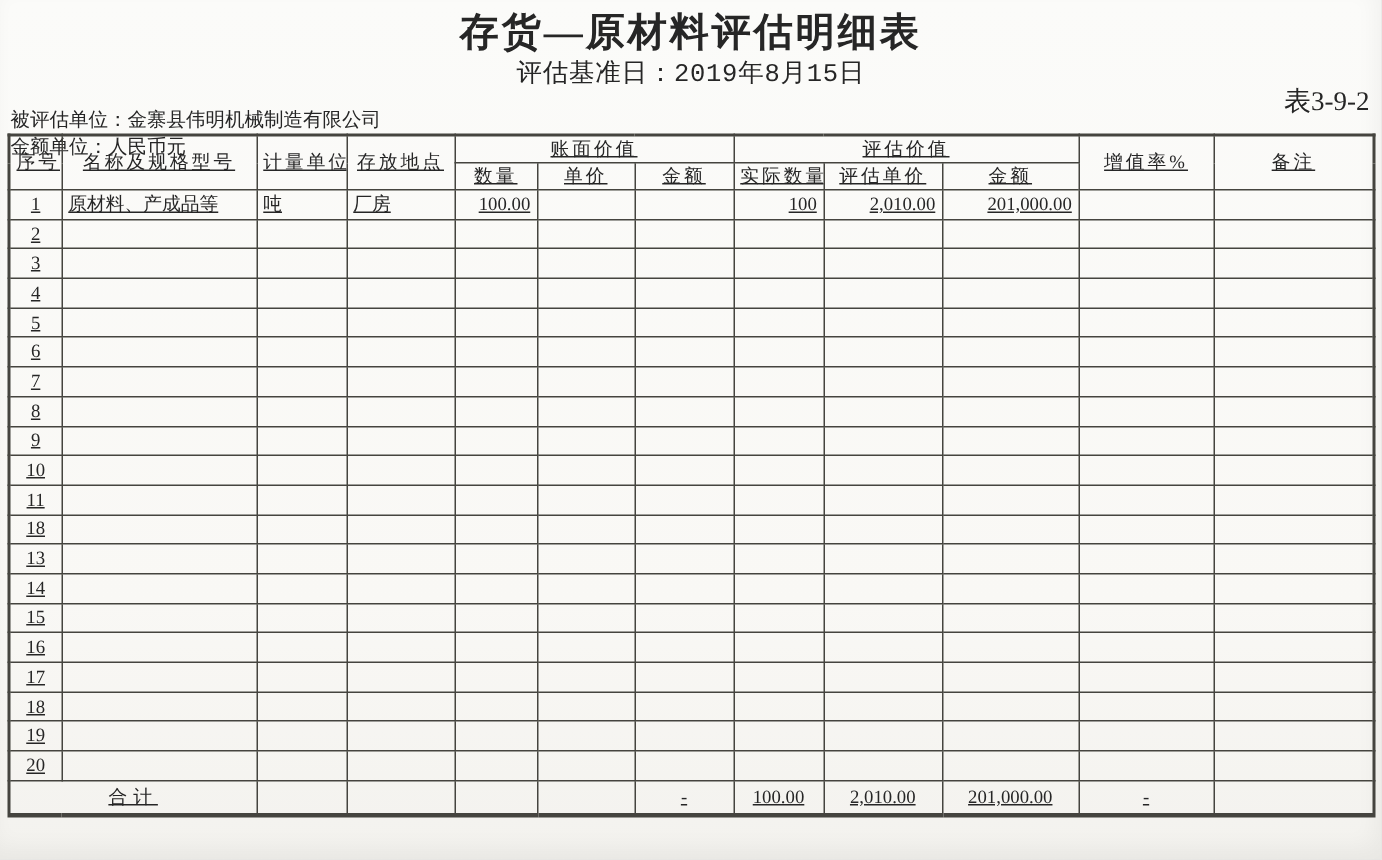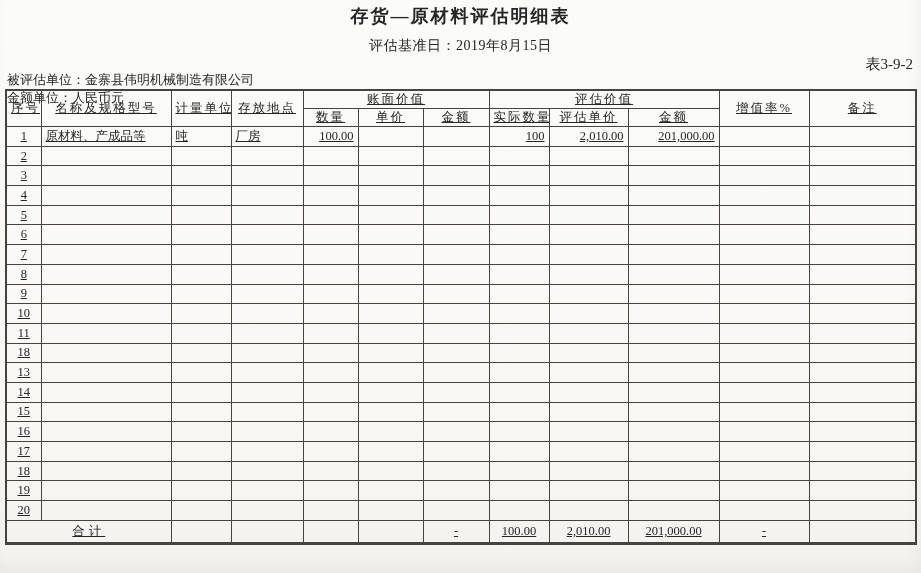--- a/index.html
+++ b/index.html
@@ -13,29 +13,29 @@
     width:921px;height:573px;
     margin:0 auto;
     background:linear-gradient(180deg,#fbfbf9 0%,var(--paper) 70%,#f3f2ee 100%);
     box-shadow:inset -4px -8px 14px rgba(0,0,0,0.045);
     overflow:hidden;
     font-family:"Liberation Serif","DejaVu Serif",serif;
     color:var(--text);
   }
   .title{
     position:absolute;top:4px;left:0;width:100%;
-    text-align:center;font-size:18px;font-weight:700;letter-spacing:2px;
+    text-align:center;font-size:26px;font-weight:700;letter-spacing:2px;
   }
   .subtitle{
     position:absolute;top:37px;left:0;width:100%;
-    text-align:center;font-size:14px;letter-spacing:0.5px;
+    text-align:center;font-size:17px;letter-spacing:0.5px;font-family:Liberation Mono, monospace;
   }
   .table-code{
     position:absolute;top:55px;right:8px;
-    font-size:15px;
+    font-size:18px;
   }
   .info-row{
     position:absolute;top:71px;left:7px;right:6px;
     display:flex;justify-content:space-between;
     font-size:13px;
     flex-direction:column;
   }
   table.val{
     position:absolute;top:89px;left:5px;
     width:910px;table-layout:fixed;

